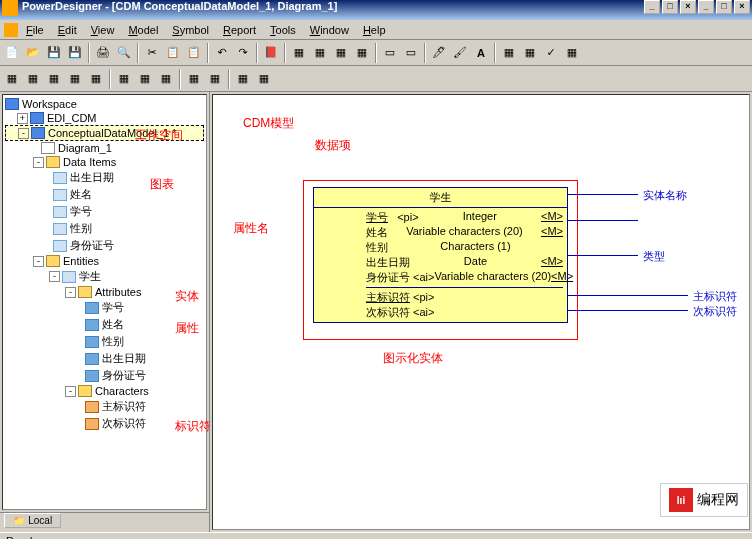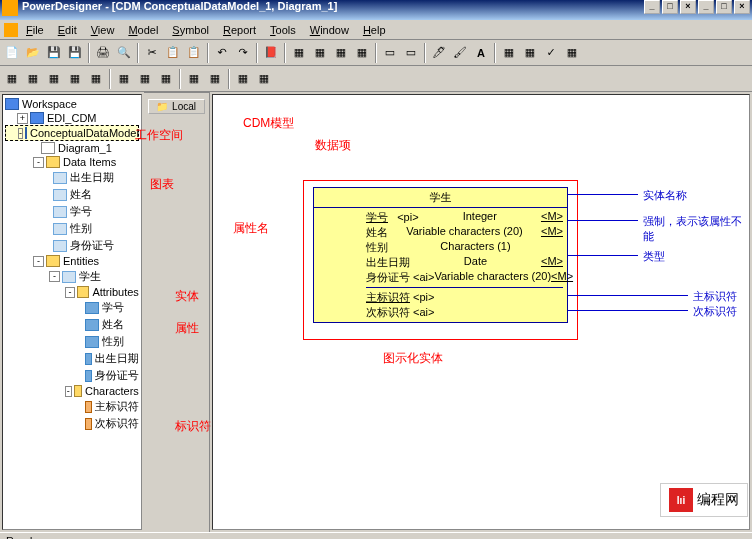--- a/index.html
+++ b/index.html
@@ -9,33 +9,33 @@
 .titlebar .title { flex: 1; }
 .winbtns { display: flex; gap: 2px; }
 .winbtn { width: 16px; height: 14px; background: #d4d0c8; border: 1px outset #fff; font-size: 9px; text-align: center; line-height: 10px; color: #000; }
 .menubar { background: #d4d0c8; height: 20px; display: flex; align-items: center; padding: 0 4px; gap: 2px; border-bottom: 1px solid #888; }
 .menuitem { padding: 2px 6px; }
 .menuitem u { text-decoration: underline; }
 .toolbar { background: #d4d0c8; height: 26px; display: flex; align-items: center; padding: 2px; gap: 1px; border-bottom: 1px solid #888; }
 .tbtn { width: 20px; height: 20px; border: 1px solid #d4d0c8; display: flex; align-items: center; justify-content: center; font-size: 11px; }
 .sep { width: 2px; height: 20px; border-left: 1px solid #888; border-right: 1px solid #fff; margin: 0 2px; }
 .workarea { display: flex; height: 440px; }
-.sidebar { width: 210px; background: #d4d0c8; border-right: 1px solid #888; display: flex; }
+.sidebar { width: 210px; background: #d4d0c8; border-right: 1px solid #888; display: flex; flex-direction: column; }
 .tree { flex: 1; background: #fff; border: 1px inset #888; margin: 2px; overflow: auto; font-size: 11px; padding: 2px; }
 .treenode { white-space: nowrap; padding: 1px 0; display: flex; align-items: center; }
 .treenode .exp { width: 11px; height: 11px; border: 1px solid #888; text-align: center; line-height: 8px; font-size: 9px; margin-right: 2px; cursor: pointer; }
 .ticon { width: 14px; height: 12px; margin-right: 3px; display: inline-block; }
 .ic-folder { background: #ffd966; border: 1px solid #aa8833; }
 .ic-model { background: #4a86e8; border: 1px solid #2a5ca8; }
 .ic-diag { background: #fff; border: 1px solid #888; }
 .ic-item { background: #cfe2f3; border: 1px solid #6fa8dc; }
 .ic-attr { background: #6fa8dc; border: 1px solid #3d85c6; }
 .ic-id { background: #f6b26b; border: 1px solid #b45f06; }
 .selected { background: #ffffcc; border: 1px dashed #000; }
-.tabbar { height: 20px; background: #d4d0c8; border-top: 1px solid #888; padding: 6px 4px; }
+.tabbar { height: 20px; background: #d4d0c8; border-top: 1px solid #888; padding: 0 4px; }
 .tab { display: inline-block; background: #d4d0c8; border: 1px outset #fff; padding: 1px 8px; font-size: 10px; }
 .canvas { flex: 1; background: #fff; position: relative; border: 1px inset #888; margin: 2px; overflow: hidden; }
 .redframe { position: absolute; border: 1px solid red; }
 .redlabel { position: absolute; color: red; font-size: 12px; }
 .blueline { position: absolute; height: 1px; background: #0000cc; }
 .bluelabel { position: absolute; color: #0000cc; font-size: 11px; }
 .entity { position: absolute; background: #ffff99; border: 1px solid #000099; font-size: 11px; }
 .entity-title { text-align: center; border-bottom: 1px solid #000099; padding: 2px; background: #ffff99; }
 .entity-body { padding: 2px 4px; margin-left: 48px; }
 .erow { display: flex; justify-content: space-between; }
@@ -277,21 +277,20 @@
             <span></span>
           </div>
       </div>
     </div>
 
     <div class="redlabel" style="left:170px;top:255px">图示化实体</div>
 
     <div class="blueline" style="left:355px;top:99px;width:70px"></div>
     <div class="bluelabel" style="left:430px;top:93px">实体名称</div>
     <div class="blueline" style="left:355px;top:125px;width:70px"></div>
-    <div class="bluelabel" style="left:430px;top:119px">强制，表示该属性不能</div>
     <div class="blueline" style="left:355px;top:160px;width:70px"></div>
     <div class="bluelabel" style="left:430px;top:154px">类型</div>
     <div class="blueline" style="left:355px;top:200px;width:120px"></div>
     <div class="bluelabel" style="left:480px;top:194px">主标识符</div>
     <div class="blueline" style="left:355px;top:215px;width:120px"></div>
     <div class="bluelabel" style="left:480px;top:209px">次标识符</div>
   </div>
 </div>
 
 <div class="redlabel" style="position:absolute;left:135px;top:127px">工作空间</div>

